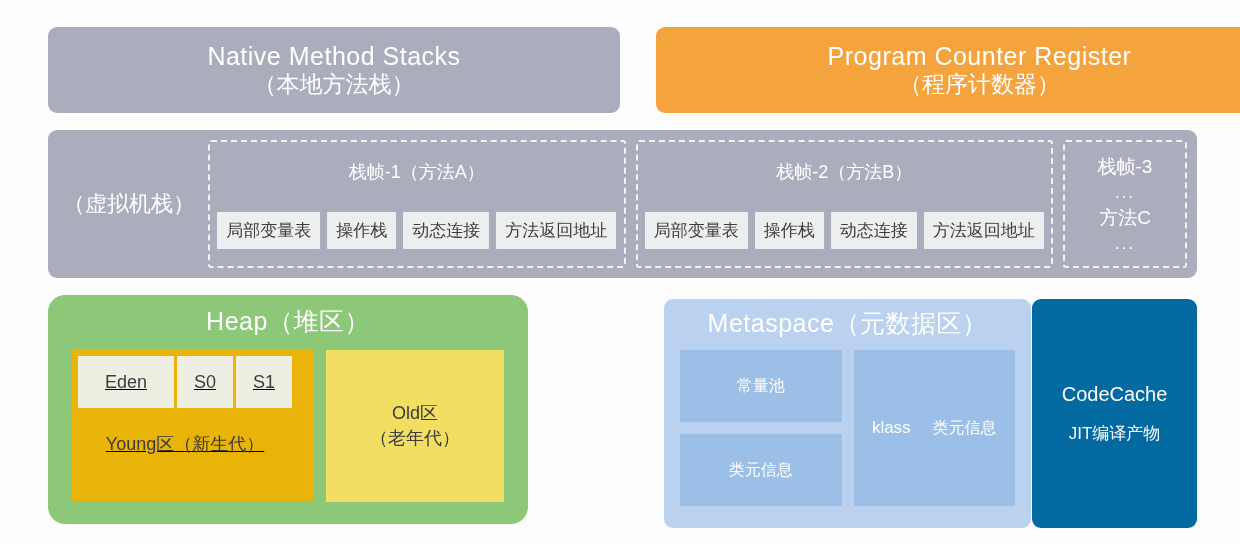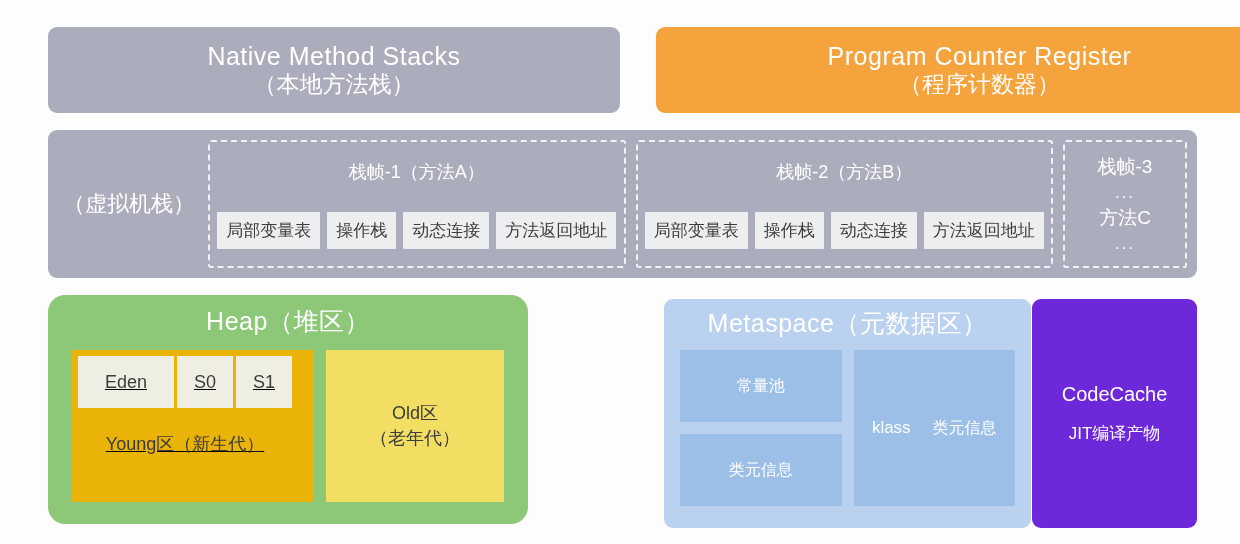--- a/index.html
+++ b/index.html
@@ -223,21 +223,21 @@
   #method-meta { flex: 1 1 0; }
   #klass-region {
     flex: 1 1 0;
     gap: 22px;
   }
   #klass-region .klass-en { font-size: 17px; }
   #klass-region .klass-cn { font-size: 16px; }
 
   #code-cache {
     left: 1032px; top: 299px; width: 165px; height: 229px;
-    background: #6d28d9;
+    background: #0369a1;
     display: flex;
     flex-direction: column;
     align-items: center;
     justify-content: center;
     gap: 16px;
     color: #ffffff;
   }
   #code-cache .cc-en { font-size: 20px; white-space: nowrap; }
   #code-cache .cc-cn { font-size: 17px; white-space: nowrap; }
 </style>

